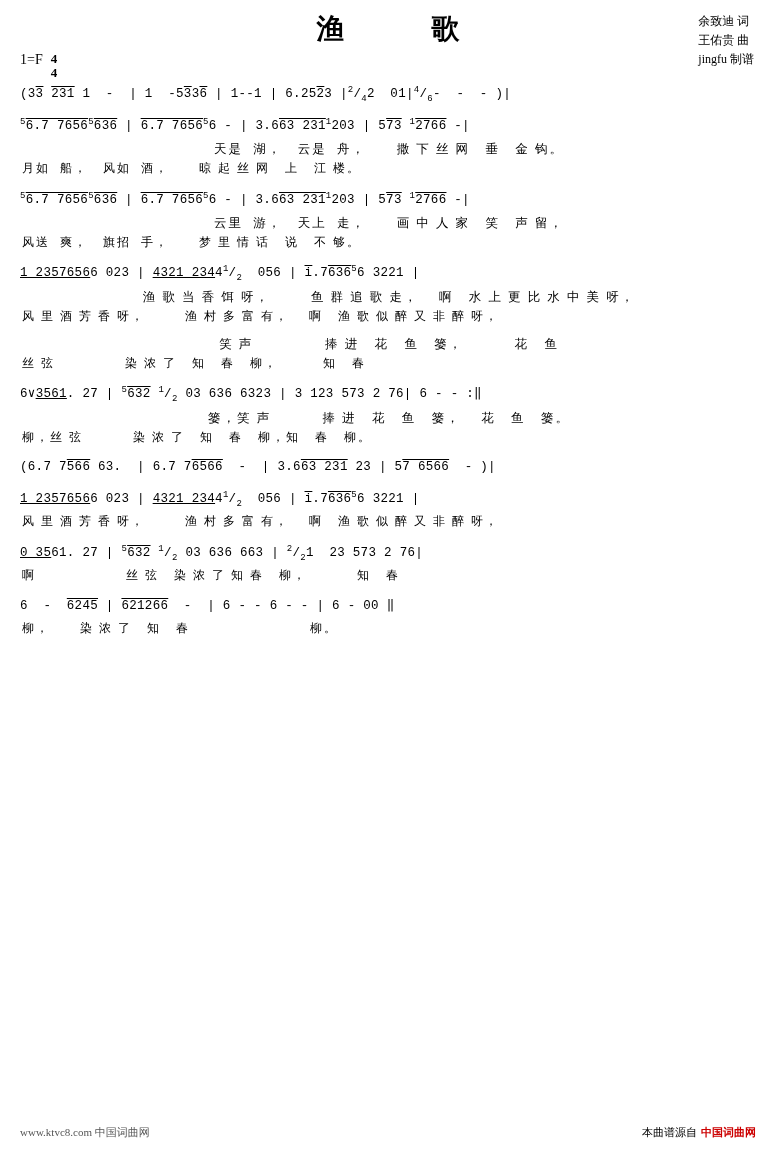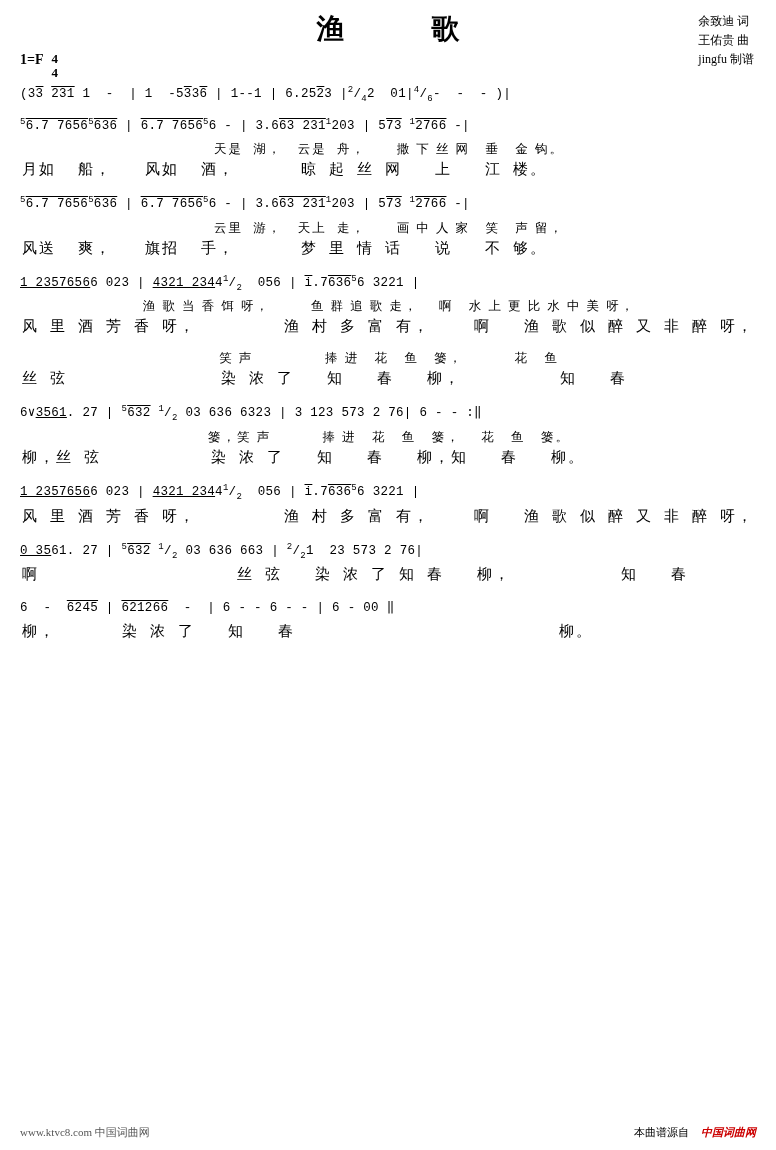--- a/index.html
+++ b/index.html
@@ -47,21 +47,20 @@
       justify-content: space-between;
       align-items: center;
       font-size: 11px;
     }
     .footer-left {
       color: #555;
     }
     .footer-right {
       color: #cc0000;
       font-weight: bold;
-      font-style: italic;
     }
     .footer-mid {
       font-size: 11px;
       color: #000;
     }
     .row-group {
       margin-bottom: 6px;
     }
     .notation-row {
       white-space: pre;
@@ -74,22 +73,22 @@
       white-space: pre;
       font-family: "SimSun", "宋体", serif;
       font-size: 12.5px;
       line-height: 1.6;
       letter-spacing: 2px;
       padding-left: 2px;
       text-align: center;
     }
     .lyrics-row2 {
       white-space: pre;
-      font-family: Liberation Mono, monospace;
-      font-size: 15px;
+      font-family: Liberation Serif, serif;
+      font-size: 12px;
       line-height: 1.6;
       letter-spacing: 2px;
       padding-left: 2px;
       margin-bottom: 8px;
     }
   </style>
 </head>
 <body>
 
 <div>
@@ -98,21 +97,21 @@
     <div class="title-text">渔    歌</div>
   </div>
 
   <div class="credits">
     <div>余致迪  词</div>
     <div>王佑贵  曲</div>
     <div>jingfu 制谱</div>
   </div>
 
   <div style="display:flex; align-items:flex-start; gap:6px; margin-top:4px; margin-bottom:0px;">
-    <span style="font-size:14px; font-weight:bold;">1=F</span>
+    <span style="font-size:14px; font-weight:normal;">1=F</span>
     <div class="time-sig-block">
       <span>4</span>
       <span>4</span>
     </div>
   </div>
 
   <div class="row-group">
     <div class="notation-row">(3<span style="text-decoration:overline">3</span> <span style="text-decoration:overline">231</span> 1  -  | 1  -5<span style="text-decoration:overline">3</span>3<span style="text-decoration:overline">6</span> | 1--1 | 6.25<span style="text-decoration:overline">2</span>3 |<sup style="font-size:9px">2</sup>/<sub style="font-size:9px">4</sub>2  01|<sup style="font-size:9px">4</sup>/<sub style="font-size:9px">6</sub>-  -  - )|</div>
   </div>
 
@@ -138,37 +137,40 @@
     <div class="lyrics-row">笑 声              捧 进   花   鱼   篓，          花   鱼</div>
     <div class="lyrics-row2">丝 弦              染 浓 了   知   春   柳，         知   春</div>
   </div>
 
   <div class="row-group">
     <div class="notation-row">6∨<span style="text-decoration:underline">3561</span>. 27 | <sup style="font-size:9px">5</sup><span style="text-decoration:overline">632</span> <sup style="font-size:9px">1</sup>/<sub style="font-size:9px">2</sub> 03 636 6323 | 3 123 573 2 76| 6 - - :‖</div>
     <div class="lyrics-row">篓，笑 声          捧 进   花   鱼   篓，    花   鱼   篓。</div>
     <div class="lyrics-row2">柳，丝 弦          染 浓 了   知   春   柳，知   春   柳。</div>
   </div>
 
+  <div class="row-group">
+    <div class="notation-row">(6.7 7<span style="text-decoration:overline">566</span> 63.  | 6.7 7<span style="text-decoration:overline">6566</span>  -  | 3.6<span style="text-decoration:overline">63 231</span> 23 | 5<span style="text-decoration:overline">7 6566</span>  - )|</div>
+  </div>
 
   <div class="row-group">
     <div class="notation-row"><span style="text-decoration:underline">1 2357656</span>6 023 | <span style="text-decoration:underline">4321 234</span>4<sup style="font-size:9px">1</sup>/<sub style="font-size:9px">2</sub>  056 | <span style="text-decoration:overline">i</span>.7<span style="text-decoration:overline">636</span><sup style="font-size:9px">5</sup>6 3221 |</div>
     <div class="lyrics-row2">风 里 酒 芳 香 呀，        渔 村 多 富 有，    啊   渔 歌 似 醉 又 非 醉 呀，</div>
   </div>
 
   <div class="row-group">
     <div class="notation-row"><span style="text-decoration:underline">0 35</span>61. 27 | <sup style="font-size:9px">5</sup><span style="text-decoration:overline">632</span> <sup style="font-size:9px">1</sup>/<sub style="font-size:9px">2</sub> 03 636 663 | <sup style="font-size:9px">2</sup>/<sub style="font-size:9px">2</sub>1  23 573 2 76|</div>
     <div class="lyrics-row2">啊                  丝 弦   染 浓 了 知 春   柳，          知   春</div>
   </div>
 
   <div class="row-group">
     <div class="notation-row">6  -  <span style="text-decoration:overline">6245</span> | <span style="text-decoration:overline">621266</span>  -  | 6 - - 6 - - | 6 - 00 ‖</div>
     <div class="lyrics-row2">柳，      染 浓 了   知   春                        柳。</div>
   </div>
 
 </div>
 
 <div class="footer">
   <div class="footer-left">www.ktvc8.com 中国词曲网</div>
-  <div style="display:flex; gap:12px; align-items:center;">
+  <div style="display:flex; gap:4px; align-items:center;">
     <span class="footer-mid">本曲谱源自</span>
     <span class="footer-right">中国词曲网</span>
   </div>
 </div>
 
 </body></html>

